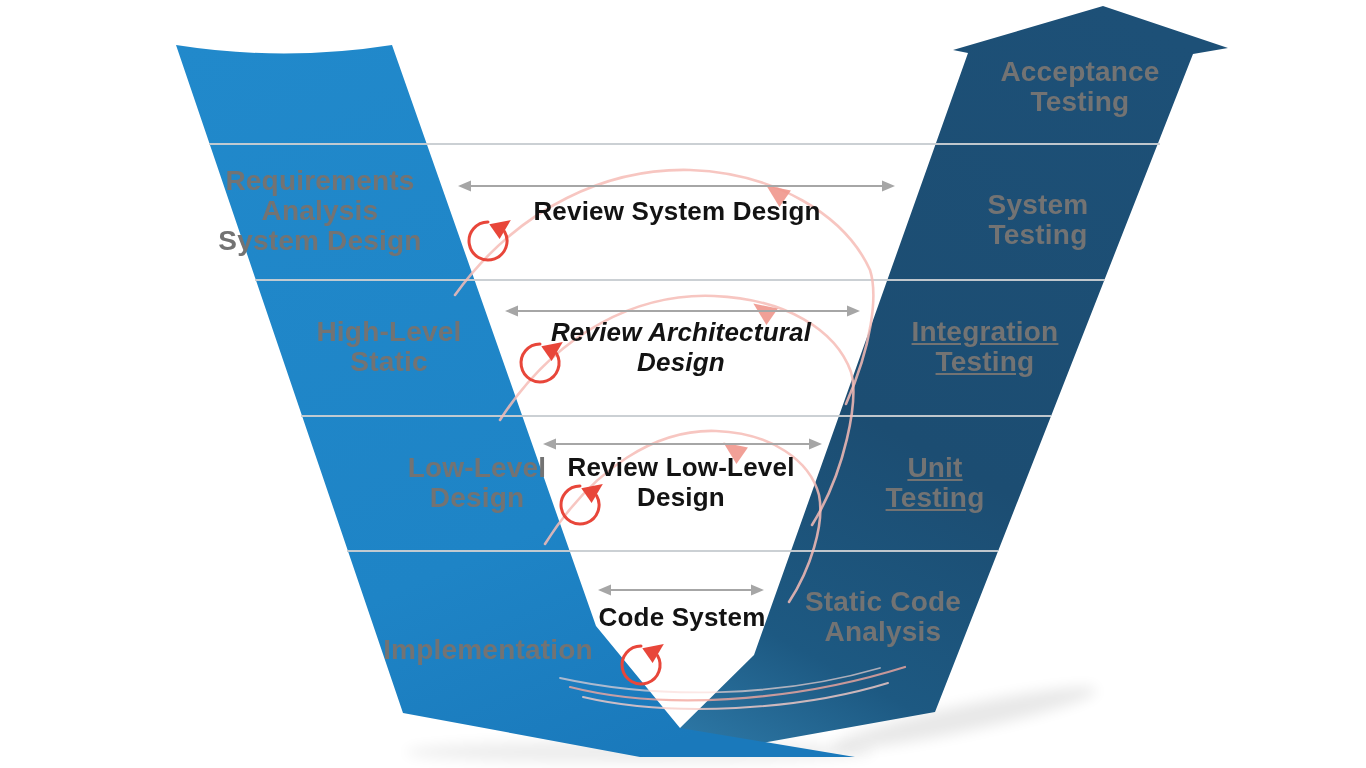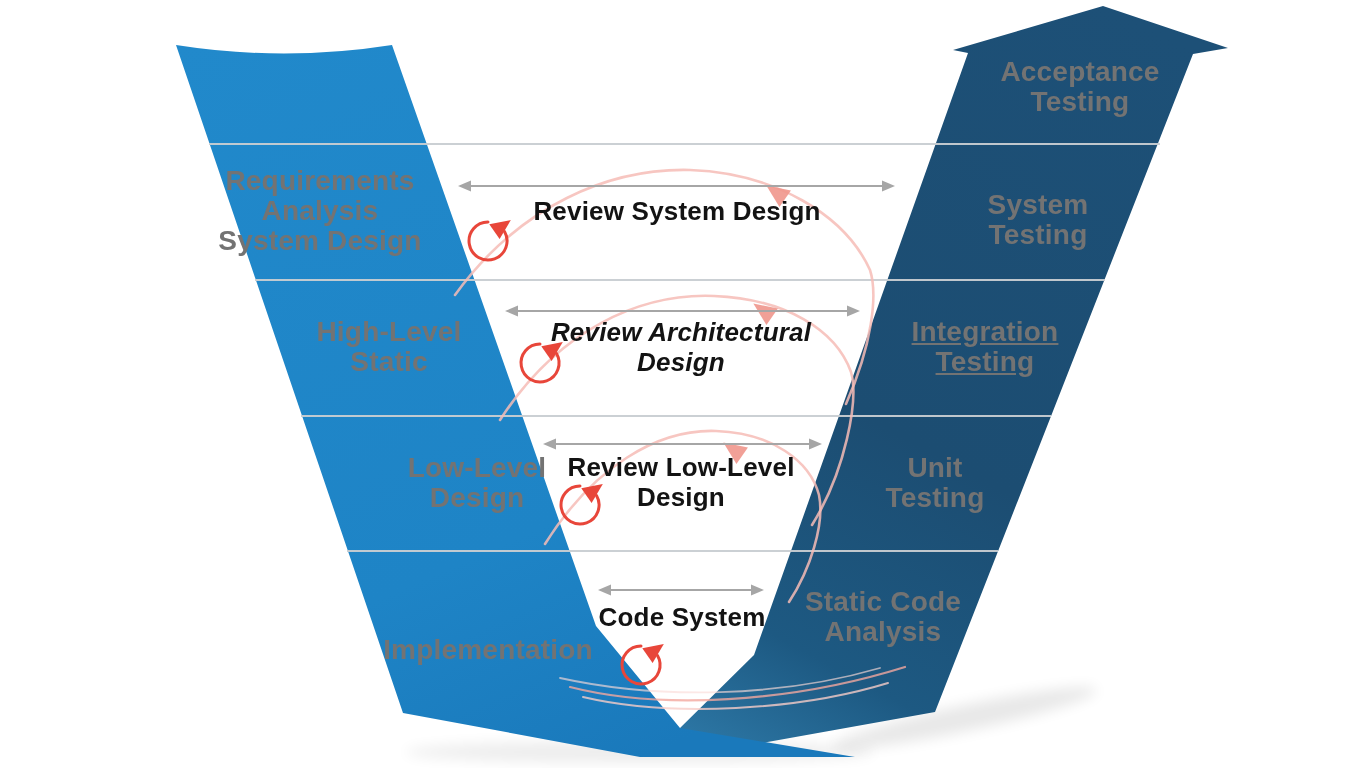--- a/index.html
+++ b/index.html
@@ -131,21 +131,21 @@
   <div class="label stage-label" style="left:437px;top:483px;margin-left:40px;">Low-Level
 Design</div>
   <div class="label stage-label" style="left:488px;top:650px;">Implementation</div>
 
   <div class="label stage-label" style="left:1080px;top:87px;">Acceptance
 Testing</div>
   <div class="label stage-label" style="left:1038px;top:220px;">System
 Testing</div>
   <div class="label stage-label" style="left:985px;top:347px;text-decoration:underline;">Integration
 Testing</div>
-  <div class="label stage-label" style="left:935px;top:483px;">Unit
+  <div class="label stage-label" style="left:935px;top:483px;text-decoration:underline;">Unit
 Testing</div>
   <div class="label stage-label" style="left:883px;top:617px;text-align:center;">Static Code
 Analysis</div>
 
   <div class="label review-label" style="left:677px;top:211px;">Review System Design</div>
   <div class="label review-label" style="left:681px;top:347px;font-style:italic;">Review Architectural
 Design</div>
   <div class="label review-label" style="left:681px;top:482px;">Review Low-Level
 Design</div>
   <div class="label review-label" style="left:682px;top:617px;">Code System</div>

